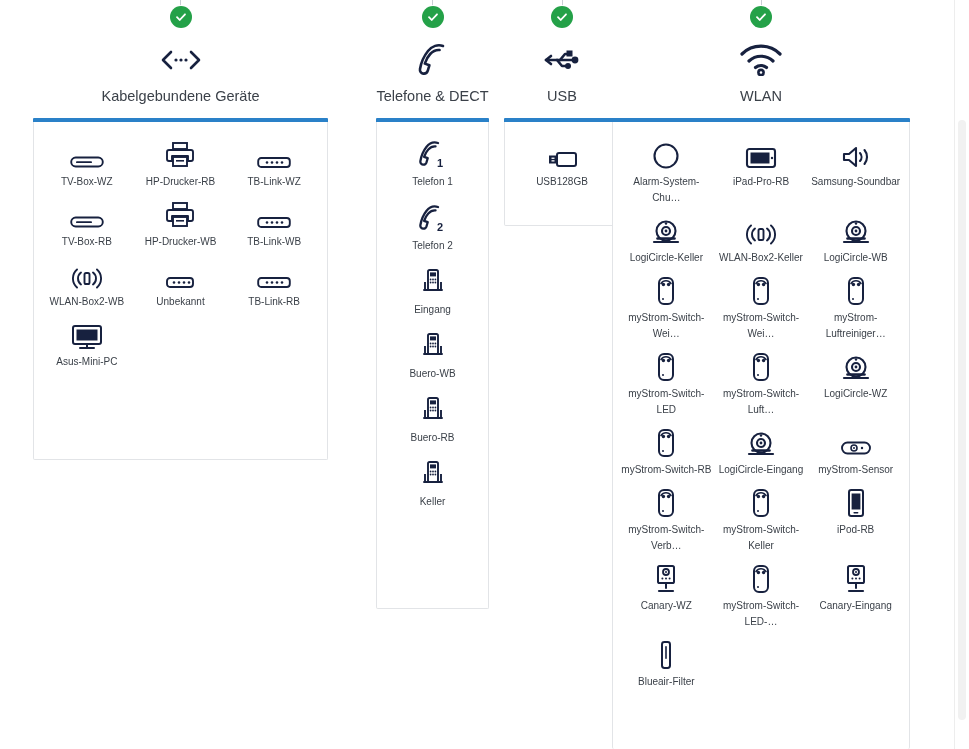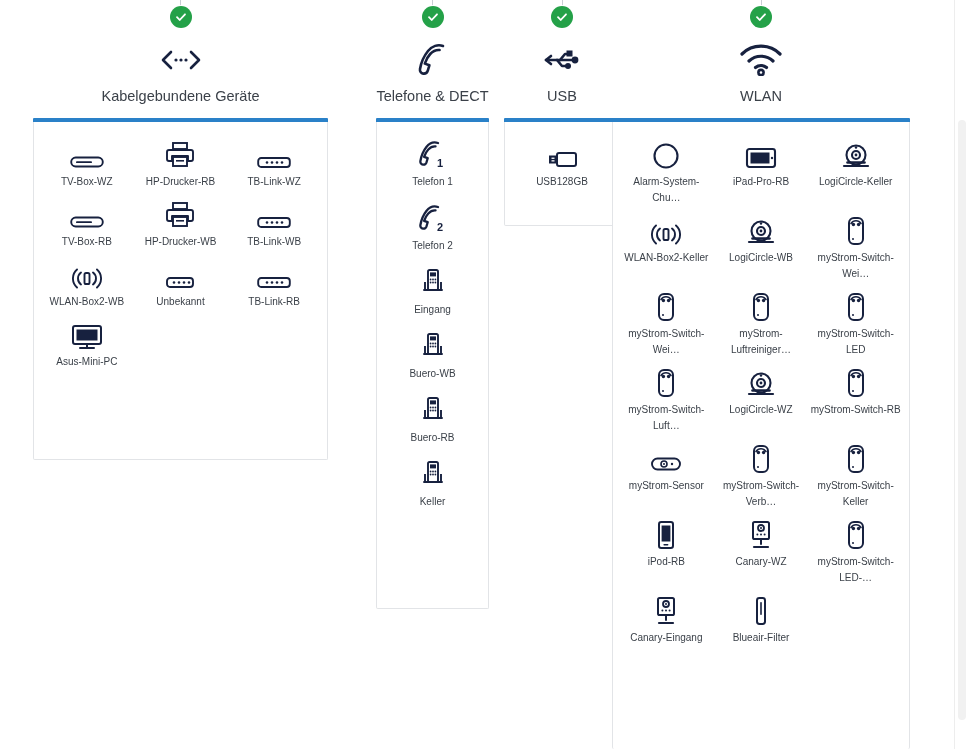--- a/index.html
+++ b/index.html
@@ -408,20 +408,30 @@
         <div class="ic">
           <svg width="32" height="24" viewBox="0 0 32 24">
               <rect x="2" y="3" width="28" height="18" rx="2.4" fill="none" stroke="#17213f" stroke-width="2.1"></rect>
               <rect x="5.5" y="6.5" width="19" height="11" fill="#17213f"></rect>
               <circle cx="27" cy="12" r="1.2" fill="#17213f"></circle>
             </svg>
         </div>
         <div class="lb">iPad-Pro-RB</div>
       </div>
 
+      <div class="dev">
+        <div class="ic">
+          <svg width="30" height="26" viewBox="0 0 30 26">
+              <path d="M3 10h5l7-6v18l-7-6H3z" fill="none" stroke="#17213f" stroke-width="2.1" stroke-linejoin="round"></path>
+              <path d="M19 9a6 6 0 0 1 0 8" fill="none" stroke="#17213f" stroke-width="2.1" stroke-linecap="round"></path>
+              <path d="M23.5 6a11 11 0 0 1 0 14" fill="none" stroke="#17213f" stroke-width="2.1" stroke-linecap="round"></path>
+            </svg>
+        </div>
+        <div class="lb">Samsung-Soundbar</div>
+      </div>
 
       <div class="dev">
         <div class="ic">
           <svg width="30" height="28" viewBox="0 0 30 28">
               <circle cx="15" cy="13" r="9.5" fill="none" stroke="#17213f" stroke-width="2.1"></circle>
               <circle cx="15" cy="13" r="4" fill="none" stroke="#17213f" stroke-width="2.1"></circle>
               <circle cx="15" cy="13" r="1.4" fill="#17213f"></circle>
               <circle cx="15" cy="5.5" r="1.2" fill="#17213f"></circle>
               <path d="M6.5 20.5h17" stroke="#17213f" stroke-width="2.6" stroke-linecap="round"></path>
               <path d="M3 24h24" stroke="#17213f" stroke-width="2.2" stroke-linecap="round"></path>
@@ -542,20 +552,33 @@
               <rect x="4" y="2" width="14" height="26" rx="5" fill="none" stroke="#17213f" stroke-width="2"></rect>
               <circle cx="8.4" cy="8.5" r="1.7" fill="#17213f"></circle>
               <circle cx="13.6" cy="8.5" r="1.7" fill="#17213f"></circle>
               <path d="M6 7.5a6 6 0 0 1 10 0" fill="none" stroke="#17213f" stroke-width="1.6" stroke-linecap="round"></path>
               <circle cx="8" cy="23" r="1" fill="#17213f"></circle>
             </svg>
         </div>
         <div class="lb">myStrom-Switch-RB</div>
       </div>
 
+      <div class="dev">
+        <div class="ic">
+          <svg width="30" height="28" viewBox="0 0 30 28">
+              <circle cx="15" cy="13" r="9.5" fill="none" stroke="#17213f" stroke-width="2.1"></circle>
+              <circle cx="15" cy="13" r="4" fill="none" stroke="#17213f" stroke-width="2.1"></circle>
+              <circle cx="15" cy="13" r="1.4" fill="#17213f"></circle>
+              <circle cx="15" cy="5.5" r="1.2" fill="#17213f"></circle>
+              <path d="M6.5 20.5h17" stroke="#17213f" stroke-width="2.6" stroke-linecap="round"></path>
+              <path d="M3 24h24" stroke="#17213f" stroke-width="2.2" stroke-linecap="round"></path>
+            </svg>
+        </div>
+        <div class="lb">LogiCircle-Eingang</div>
+      </div>
 
       <div class="dev">
         <div class="ic">
           <svg width="32" height="20" viewBox="0 0 32 20">
               <rect x="2" y="4.5" width="28" height="11" rx="5.5" fill="none" stroke="#17213f" stroke-width="1.9"></rect>
               <circle cx="14" cy="10" r="3" fill="none" stroke="#17213f" stroke-width="1.6"></circle>
               <circle cx="14" cy="10" r="1" fill="#17213f"></circle>
               <circle cx="22" cy="10" r="1.2" fill="#17213f"></circle>
             </svg>
         </div>

